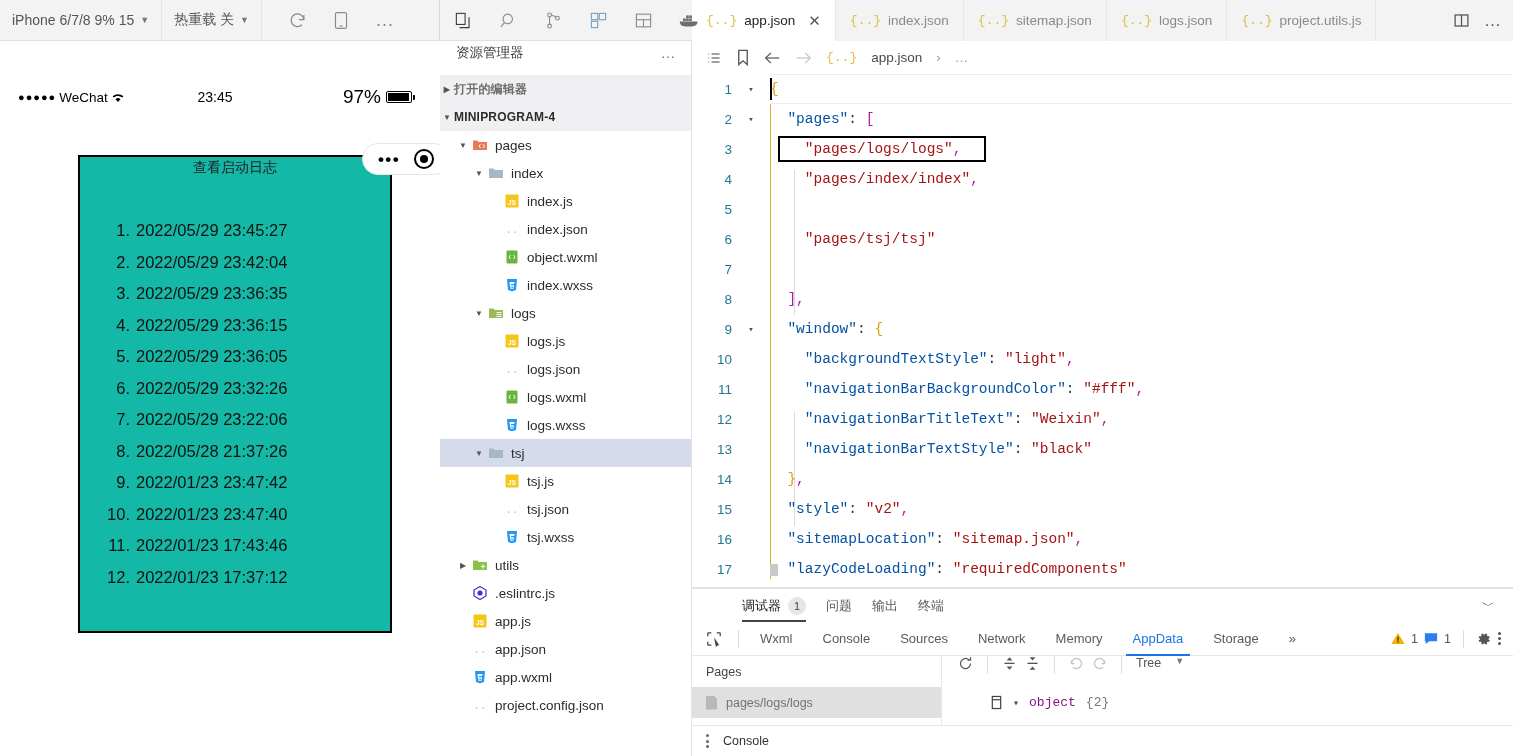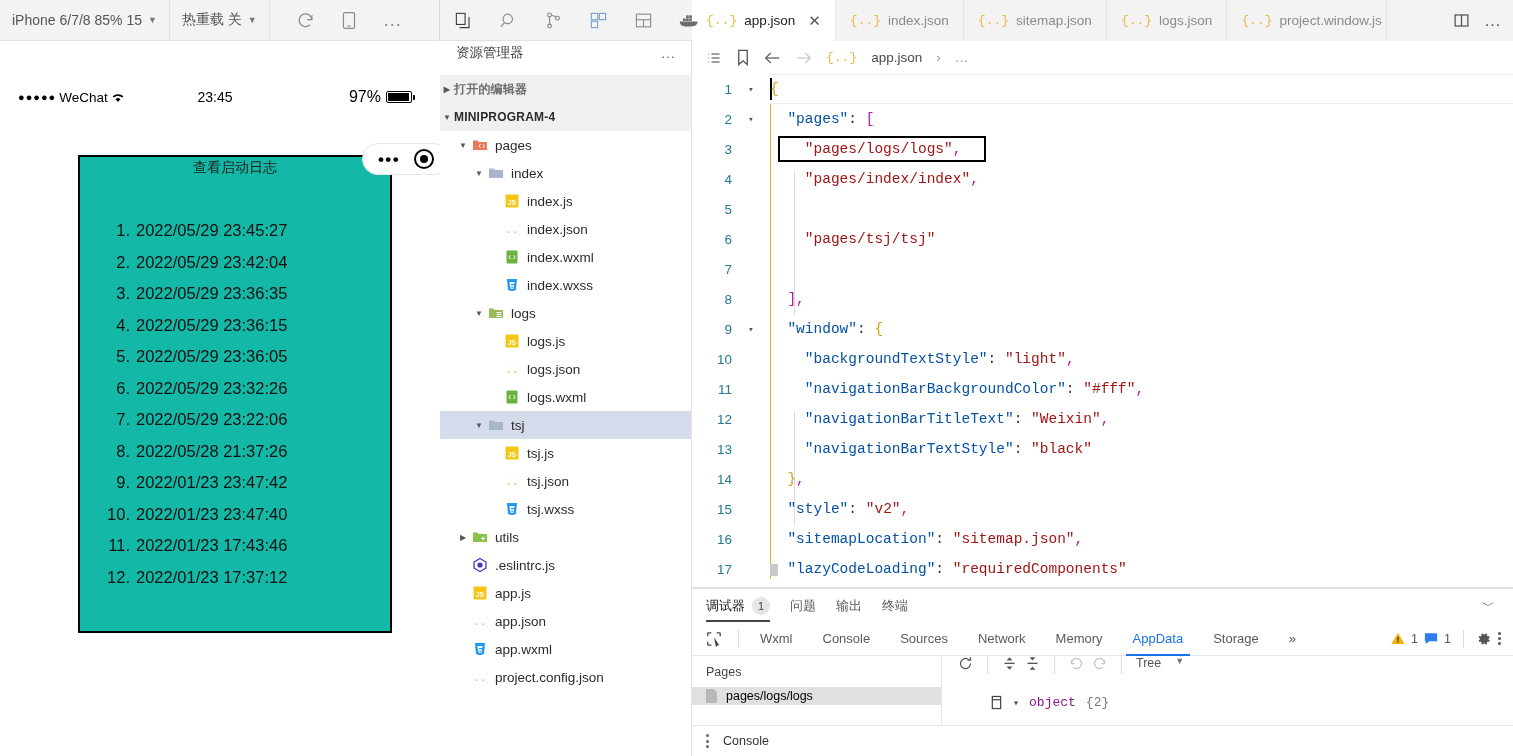--- a/index.html
+++ b/index.html
@@ -24,21 +24,21 @@
   .caret { display:inline-block; margin-left:6px; font-size:9px; color:#777; }
   .sim-icons { display: flex; align-items: center; gap: 26px; padding-left: 26px; }
   .svgico { display:block; }
 
   .sim-screen { position: relative; width: 440px; height: 715px; background: #fff; }
   .status-bar { position:absolute; left:18px; top:45px; width: 394px; height: 22px;
                 display:flex; align-items:center; font-size:14px; color:#000; }
   .sb-left { display:flex; align-items:center; gap:3px; font-size:13.5px; }
   .dots { letter-spacing: 1px; font-size: 11px; }
   .sb-center { position:absolute; left:0; right:0; text-align:center; font-size:14px; }
-  .sb-right { position:absolute; right:0; display:flex; align-items:center; gap:5px; font-size:16px;}
+  .sb-right { position:absolute; right:0; display:flex; align-items:center; gap:5px; font-size:19px;}
   .battery { width:26px; height:12px; border:1.6px solid #000; border-radius:2px; position:relative;
              display:inline-block; }
   .battery::after { content:""; position:absolute; right:-4px; top:3px; width:2.5px; height:5px;
                     background:#000; border-radius:0 1px 1px 0; }
   .battery > i { position:absolute; left:1.2px; top:1.2px; bottom:1.2px; width:88%; background:#000;
                  display:block; }
 
   .page-frame { position:absolute; left:78px; top:114px; width:314px; height:478px;
                 border:2px solid #000; background:#14b8a6; }
   .page-title { text-align:center; font-size:14px; color:#222; padding-top:2px; }
@@ -135,22 +135,22 @@
   .dtab.active::after { content:""; position:absolute; left:8px; right:8px; bottom:0; height:2px;
                         background:#1a73e8; }
   .dt-right { margin-left:auto; display:flex; align-items:center; gap:6px; padding-right:12px;
               font-size:12.5px; color:#555; }
   .sep-v { width:1px; height:18px; background:#ddd; margin:0 6px; }
 
   .appdata { flex:1 1 auto; display:flex; min-height:0; }
   .ad-left { width:250px; flex:0 0 250px; border-right:1px solid #e6e6e6; }
   .ad-hdr { height:31px; display:flex; align-items:center; padding-left:14px; font-size:12.5px;
             color:#444; }
-  .ad-item { height:18px; display:flex; align-items:center; gap:9px; padding-left:14px;
-             font-size:12.5px; color:#000000; background:#e0e0e0; }
+  .ad-item { height:31px; display:flex; align-items:center; gap:9px; padding-left:14px;
+             font-size:12.5px; color:#737373; background:#e0e0e0; }
   .ad-right { flex:1 1 auto; }
   .ad-toolbar { height:31px; display:flex; align-items:flex-start; gap:8px; padding-left:16px;
                 font-size:12.5px; color:#555; }
   .ad-obj { height:31px; display:flex; align-items:center; gap:10px; padding-left:48px;
             font-size:13px; font-family:"Liberation Mono", monospace; }
   .obj-k { color:#881391; }
   .obj-v { color:#777; }
   .console-bar { height:31px; display:flex; align-items:center; gap:14px; padding-left:14px;
                  font-size:12.5px; color:#333; border-top:1px solid #e6e6e6; background:#fff; }
   .vdots { font-size:12px; line-height:1; color:#666; letter-spacing:0; }
@@ -158,21 +158,21 @@
              clip-path: polygon(0 0, 70% 0, 100% 25%, 100% 100%, 0 100%); }
 </style>
 </head>
 <body>
 
 <div class="app">
 
   <div class="sim-pane">
     <div class="sim-toolbar">
       <div class="sim-tb-cell">
-        <span>iPhone 6/7/8 85% 15</span>
+        <span>iPhone 6/7/8 9% 15</span>
         <span class="caret">▼</span>
       </div>
       <div class="sim-tb-cell">
         <span>热重载 关</span>
         <span class="caret">▼</span>
       </div>
       <div class="sim-tb-cell plain sim-icons">
         <span>
           <svg class="svgico" width="19" height="19" viewBox="0 0 24 24" fill="none" stroke="#8a8a8a" stroke-width="1.6">
             <path d="M20 11a8 8 0 1 0-2.3 6.3"></path>
@@ -377,21 +377,21 @@
         </div>
         <div class="exp-row">
           <span class="indent" style="width: 48px;"></span>
           <span class="tw"></span>
           <span class="fi">
             <svg width="16" height="16" viewBox="0 0 16 16">
               <rect x="2.5" y="1.5" width="11" height="13" rx="1" fill="#6cb33f"></rect>
               <path d="M6.5 6 5 8l1.5 2M9.5 6 11 8 9.5 10" stroke="#fff" stroke-width="1" fill="none"></path>
             </svg>
           </span>
-          <span>index.wxml</span>
+          <span>object.wxml</span>
         </div>
         <div class="exp-row">
           <span class="indent" style="width: 48px;"></span>
           <span class="tw"></span>
           <span class="fi">
             <svg width="16" height="16" viewBox="0 0 16 16">
               <path d="M3 2h10l-1 11-4 1.2L4 13z" fill="#2196f3"></path>
               <path d="M5.5 5h5l-.3 2H7l-.1 1.2h3.1l-.4 3.3L8 12l-1.6-.5-.1-1.3h1.3l.05.6L8 11l1.1-.2.15-1.1H6z" fill="#fff"></path>
             </svg>
           </span>
@@ -434,20 +434,31 @@
         <div class="exp-row">
           <span class="indent" style="width: 48px;"></span>
           <span class="tw"></span>
           <span class="fi">
             <svg width="16" height="16" viewBox="0 0 16 16">
               <rect x="2.5" y="1.5" width="11" height="13" rx="1" fill="#6cb33f"></rect>
               <path d="M6.5 6 5 8l1.5 2M9.5 6 11 8 9.5 10" stroke="#fff" stroke-width="1" fill="none"></path>
             </svg>
           </span>
           <span>logs.wxml</span>
+        </div>
+        <div class="exp-row">
+          <span class="indent" style="width: 48px;"></span>
+          <span class="tw"></span>
+          <span class="fi">
+            <svg width="16" height="16" viewBox="0 0 16 16">
+              <path d="M3 2h10l-1 11-4 1.2L4 13z" fill="#2196f3"></path>
+              <path d="M5.5 5h5l-.3 2H7l-.1 1.2h3.1l-.4 3.3L8 12l-1.6-.5-.1-1.3h1.3l.05.6L8 11l1.1-.2.15-1.1H6z" fill="#fff"></path>
+            </svg>
+          </span>
+          <span>logs.wxss</span>
         </div>
         <div class="exp-row selected">
           <span class="indent" style="width: 32px;"></span>
           <span class="tw">▼</span>
           <span class="fi">
             <svg width="16" height="16" viewBox="0 0 16 16">
               <path d="M1 3.5h4.5l1.2 1.4H15v8H1z" fill="#a8b7c7"></path>
             </svg>
           </span>
           <span>tsj</span>
@@ -568,21 +579,21 @@
           <div class="tab">
             <span class="json-ico">{..}</span>
             <span>sitemap.json</span>
           </div>
           <div class="tab">
             <span class="json-ico">{..}</span>
             <span>logs.json</span>
           </div>
           <div class="tab">
             <span class="json-ico">{..}</span>
-            <span>project.window.js</span>
+            <span>project.utils.js</span>
           </div>
         </div>
       <div class="tabbar-actions">
         <span>
           <svg class="svgico" width="17" height="17" viewBox="0 0 20 20" fill="none" stroke="#555" stroke-width="1.5">
             <rect x="2.5" y="3.5" width="15" height="13"></rect>
               <line x1="10" y1="3.5" x2="10" y2="16.5"></line>
           </svg>
         </span>
         <span style="color:#555;font-size:17px;line-height:8px;">…</span>
@@ -715,21 +726,21 @@
           <div class="code-row" style="position: relative;">
             <span class="ln">17</span>
             <span class="fold"></span>
             <span class="codetext"><span class="k-key">  "lazyCodeLoading"</span><span class="k-plain">: </span><span class="k-str">"requiredComponents"</span></span>
           </div>
         </div>
     </div>
 
     <div class="bottom-panel">
       <div class="panel-tabs">
-        <div id="ptabs" style="display:flex;gap:20px;align-items:center;">
+        <div id="ptabs" style="display:flex;gap:20px;align-items:center;margin-left:36px;">
             <div class="ptab active">
               <span>调试器</span>
               <span class="badge-count">1</span>
             </div>
             <div class="ptab">
               <span>问题</span>
             </div>
             <div class="ptab">
               <span>输出</span>
             </div>

